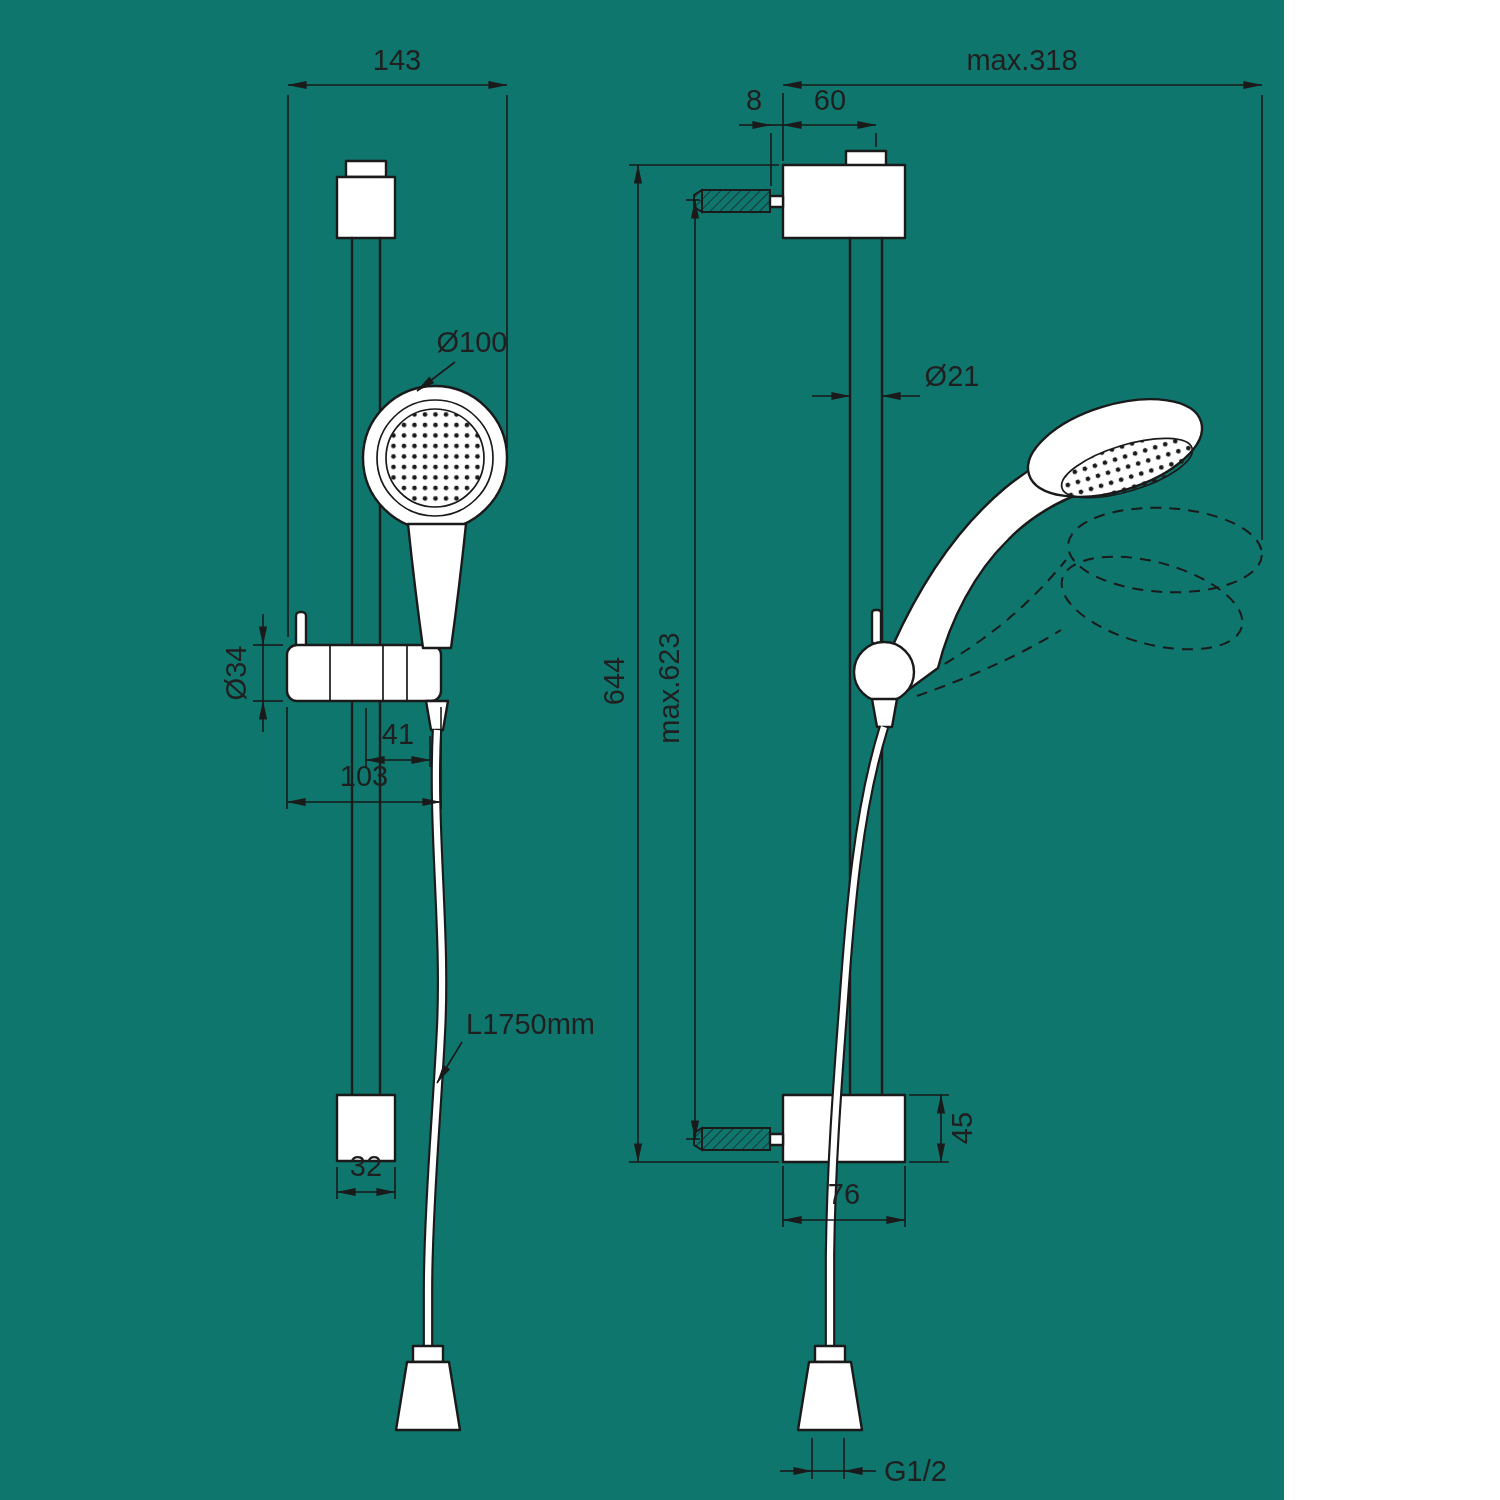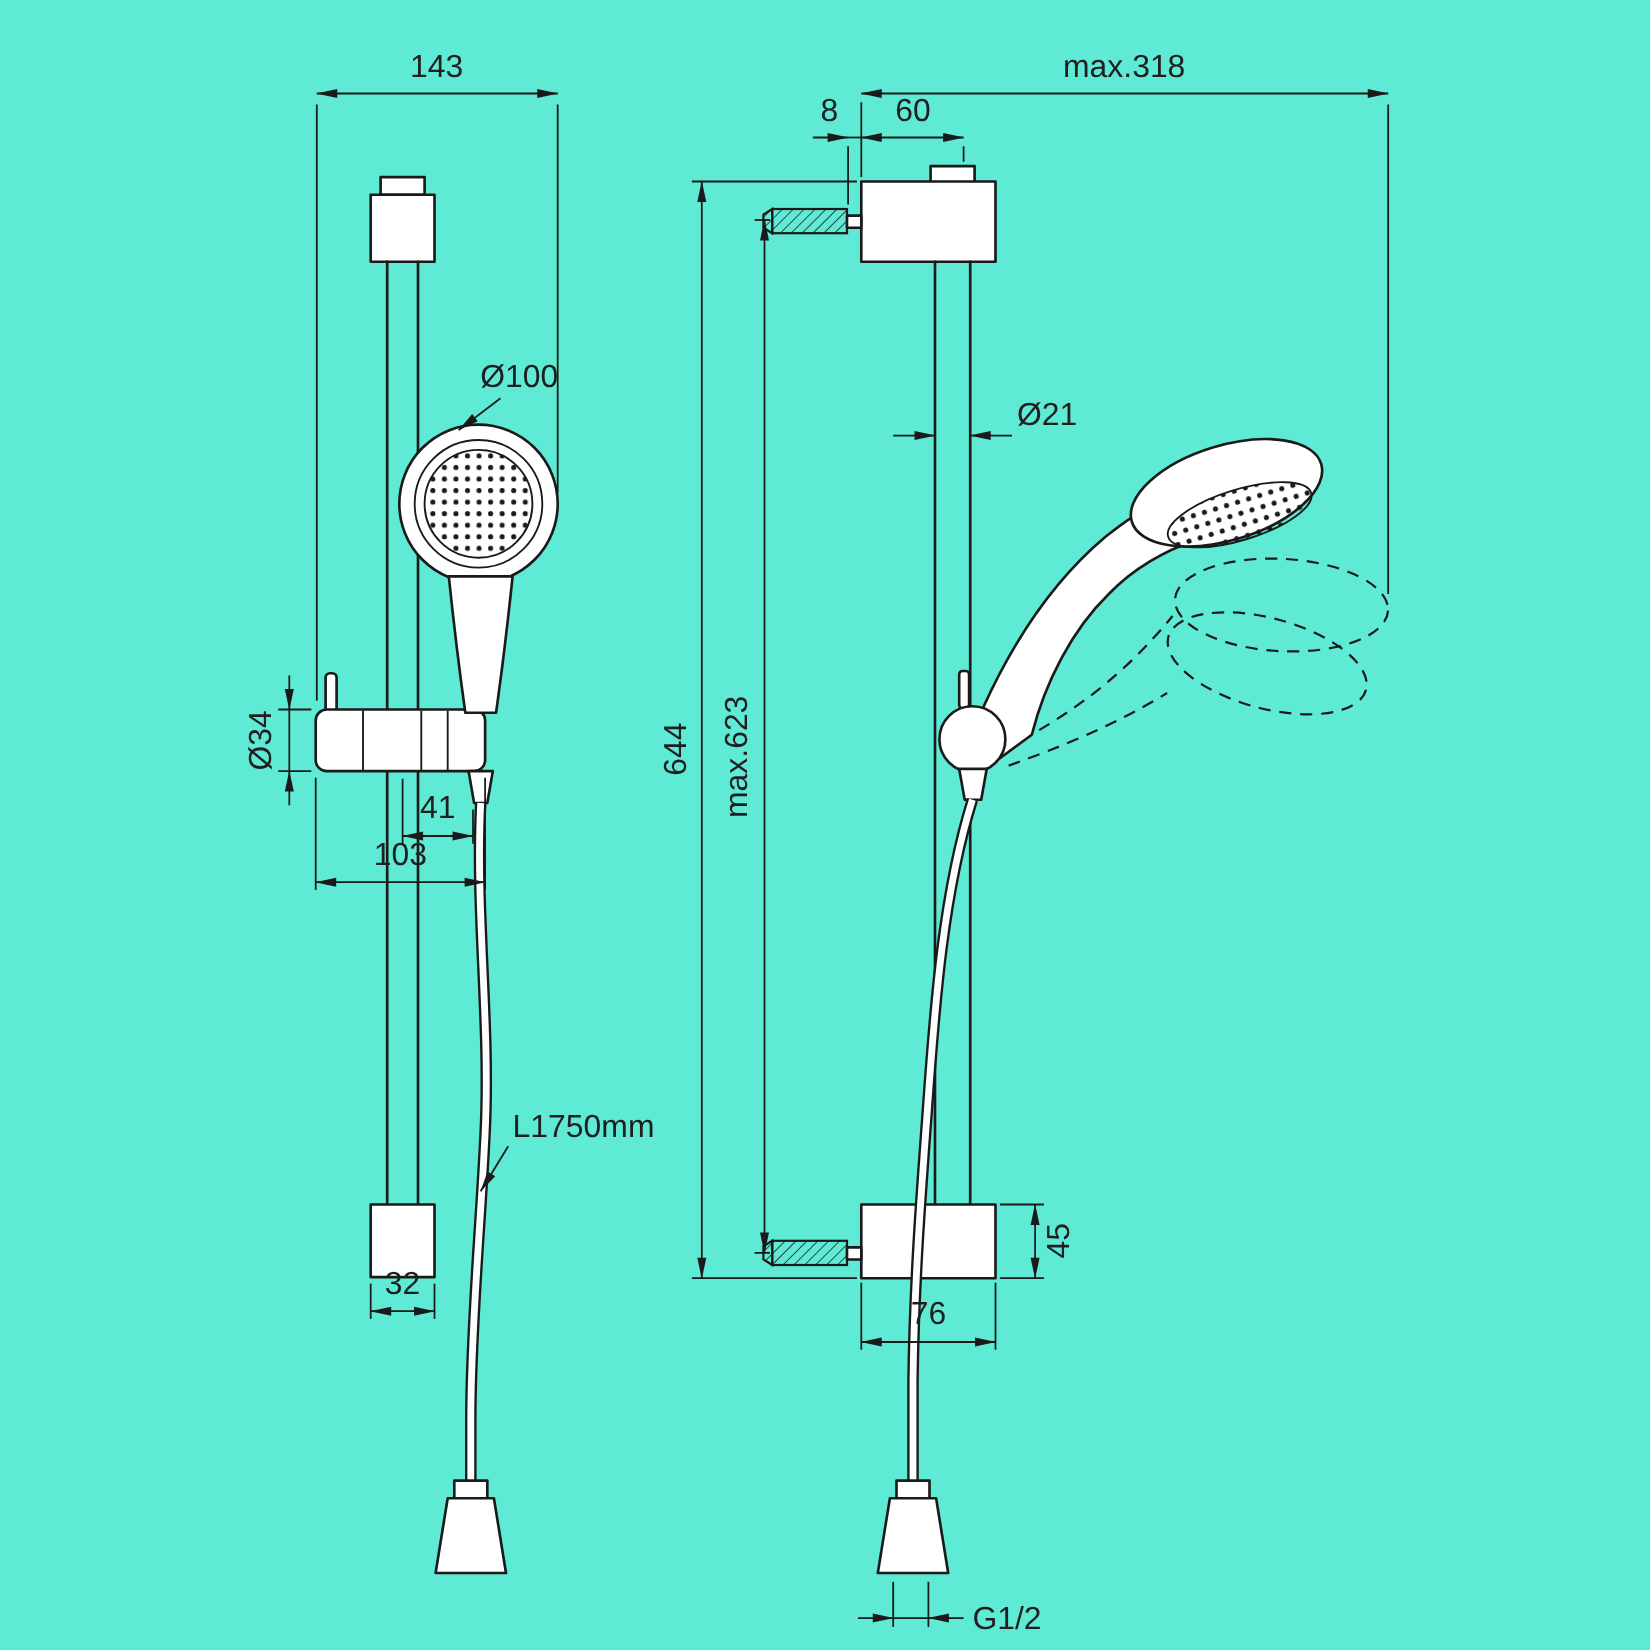--- a/index.html
+++ b/index.html
@@ -1,16 +1,16 @@
 <!DOCTYPE html>
 <html><head>
 <meta charset="utf-8">
 <style>
   html,body{margin:0;padding:0;background:#ffffff;}
-  .page{width:1500px;height:1500px;background:#5eead4;position:relative;overflow:hidden;}
+  .page{width:1284px;height:1500px;background:#0f766e;position:relative;overflow:hidden;}
   svg{display:block;}
   svg text{font-family:"Liberation Sans",sans-serif;font-size:29px;fill:#1f1f1f;}
   .obj{fill:#ffffff;stroke:#1a1a1a;stroke-width:2.4;stroke-linejoin:round;stroke-linecap:round;}
   .objn{fill:none;stroke:#1a1a1a;stroke-width:2.4;stroke-linecap:round;}
   .thin{fill:none;stroke:#1a1a1a;stroke-width:1.7;}
   .thinw{fill:#ffffff;stroke:#1a1a1a;stroke-width:1.7;}
   .dim{fill:none;stroke:#1a1a1a;stroke-width:1.6;}
   .dash{fill:none;stroke:#1a1a1a;stroke-width:2;stroke-dasharray:11 8;}
   .tube-o{fill:none;stroke:#1a1a1a;stroke-width:10.5;}
   .tube-i{fill:none;stroke:#ffffff;stroke-width:6.2;}

